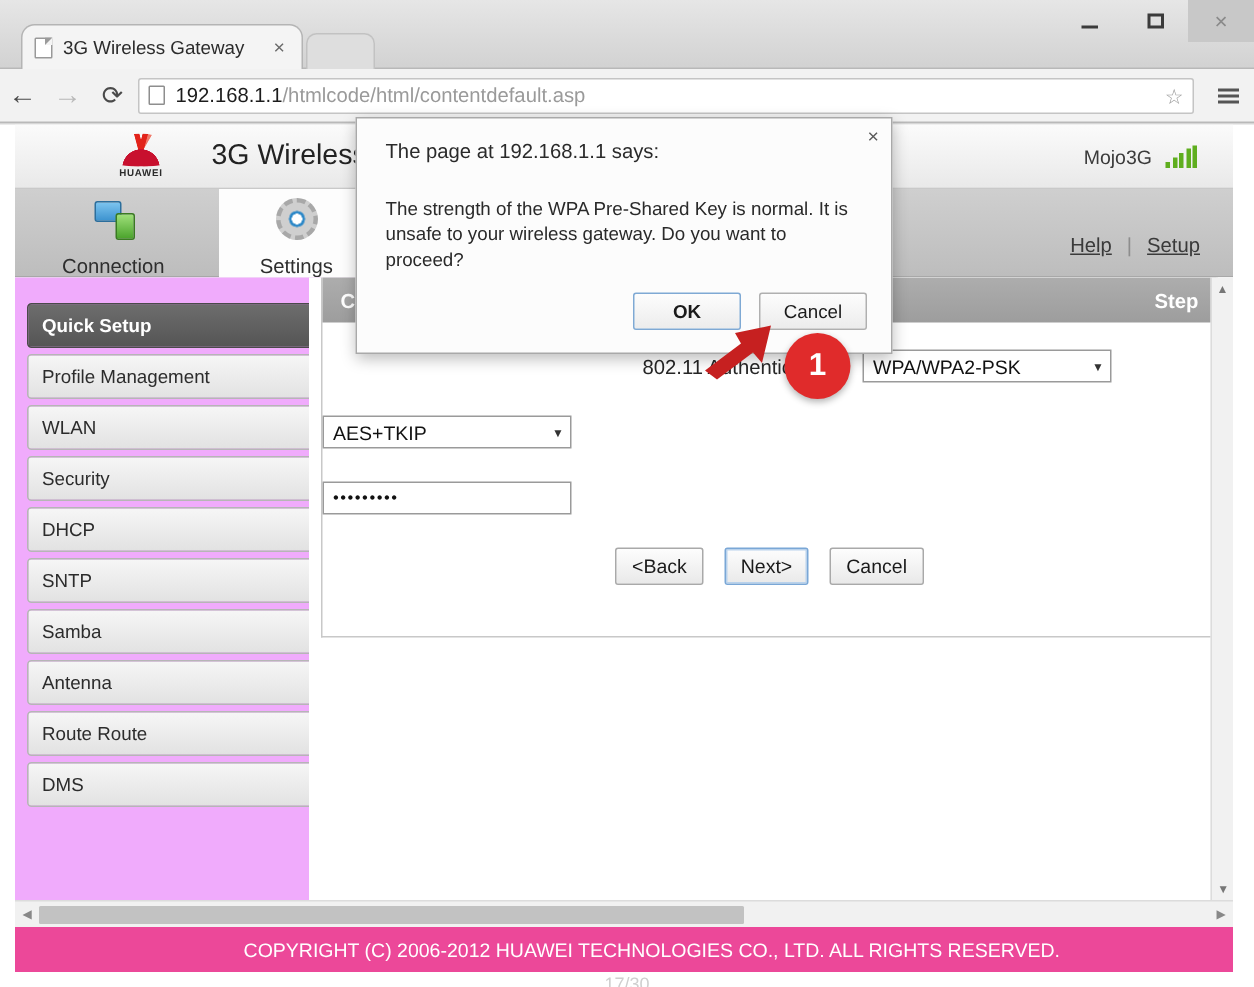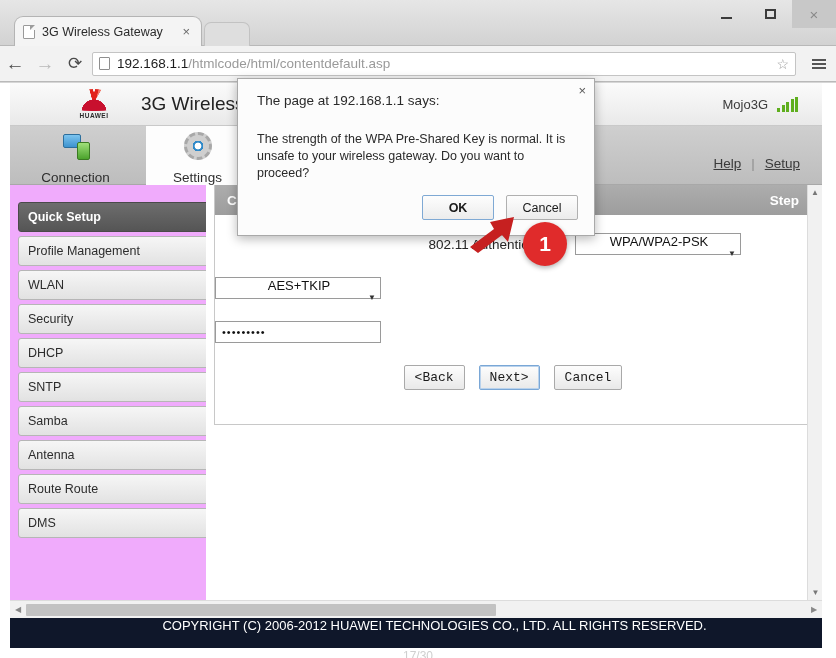--- a/index.html
+++ b/index.html
@@ -203,37 +203,37 @@
   .form-row {
     display: flex; align-items: center; margin-bottom: 22px;
   }
   .form-label {
     width: 360px; text-align: right; padding-right: 14px;
     font-size: 13.5px; color: #262626;
   }
   .select-box {
     width: 166px; height: 22px; border: 1px solid #9a9a9a; background: #fff;
     display: flex; align-items: center; padding: 0 4px 0 6px;
-    font-size: 13px; color: #111; flex-direction: column;
+    font-size: 13px; color: #111;
   }
   .select-box .caret { margin-left: auto; font-size: 8px; color: #333; }
   .text-input {
     width: 166px; height: 22px; border: 1px solid #9a9a9a; background: #fff;
     display: flex; align-items: center; padding: 0 6px;
     font-size: 11px; color: #111; letter-spacing: 1px;
   }
   .btn-row {
     display: flex; justify-content: center; gap: 14px; margin-top: 8px;
   }
   .btn {
     min-width: 56px; height: 25px; padding: 0 10px;
     background: linear-gradient(#fdfdfd, #e9e9e9);
     border: 1px solid #a9a9a9; border-radius: 2px;
     display: flex; align-items: center; justify-content: flex-start;
-    font-size: 13px; color: #1a1a1a; font-family: Liberation Mono, monospace;
+    font-size: 13px; color: #1a1a1a;
   }
   .btn.focused { border-color: #7aa7d6; box-shadow: 0 0 0 1px #b9d2ec inset; }
 
   .vscroll {
     position: absolute; right: 0; top: 0; width: 15px; height: 415px;
     background: #f1f1f1; border-left: 1px solid #dcdcdc;
   }
   .vscroll .arrow {
     height: 15px; display: flex; align-items: center;
     justify-content: center; font-size: 8px; color: #777;
@@ -248,22 +248,22 @@
     width: 16px; text-align: center; font-size: 8px; color: #888;
   }
   .hscroll-track { flex: 1; height: 14px; position: relative; }
   .hscroll-thumb {
     position: absolute; left: 0; top: 1px; width: 470px; height: 12px;
     background: #c2c2c2; border-radius: 1px;
   }
 
   .footer {
     position: absolute; left: 10px; top: 535px; width: 812px; height: 30px;
-    background: #0f172a; color: #ffffff;
-    display: flex; justify-content: center;
+    background: #ec4899; color: #ffffff;
+    display: flex; align-items: center; justify-content: center;
     font-size: 13px;
     padding-left: 37px;
   }
   .page-number {
     position: absolute; left: 0; top: 566px; width: 836px;
     text-align: center; font-size: 12px; color: #cfcfcf;
   }
 
   
   .dlg-shadow {

